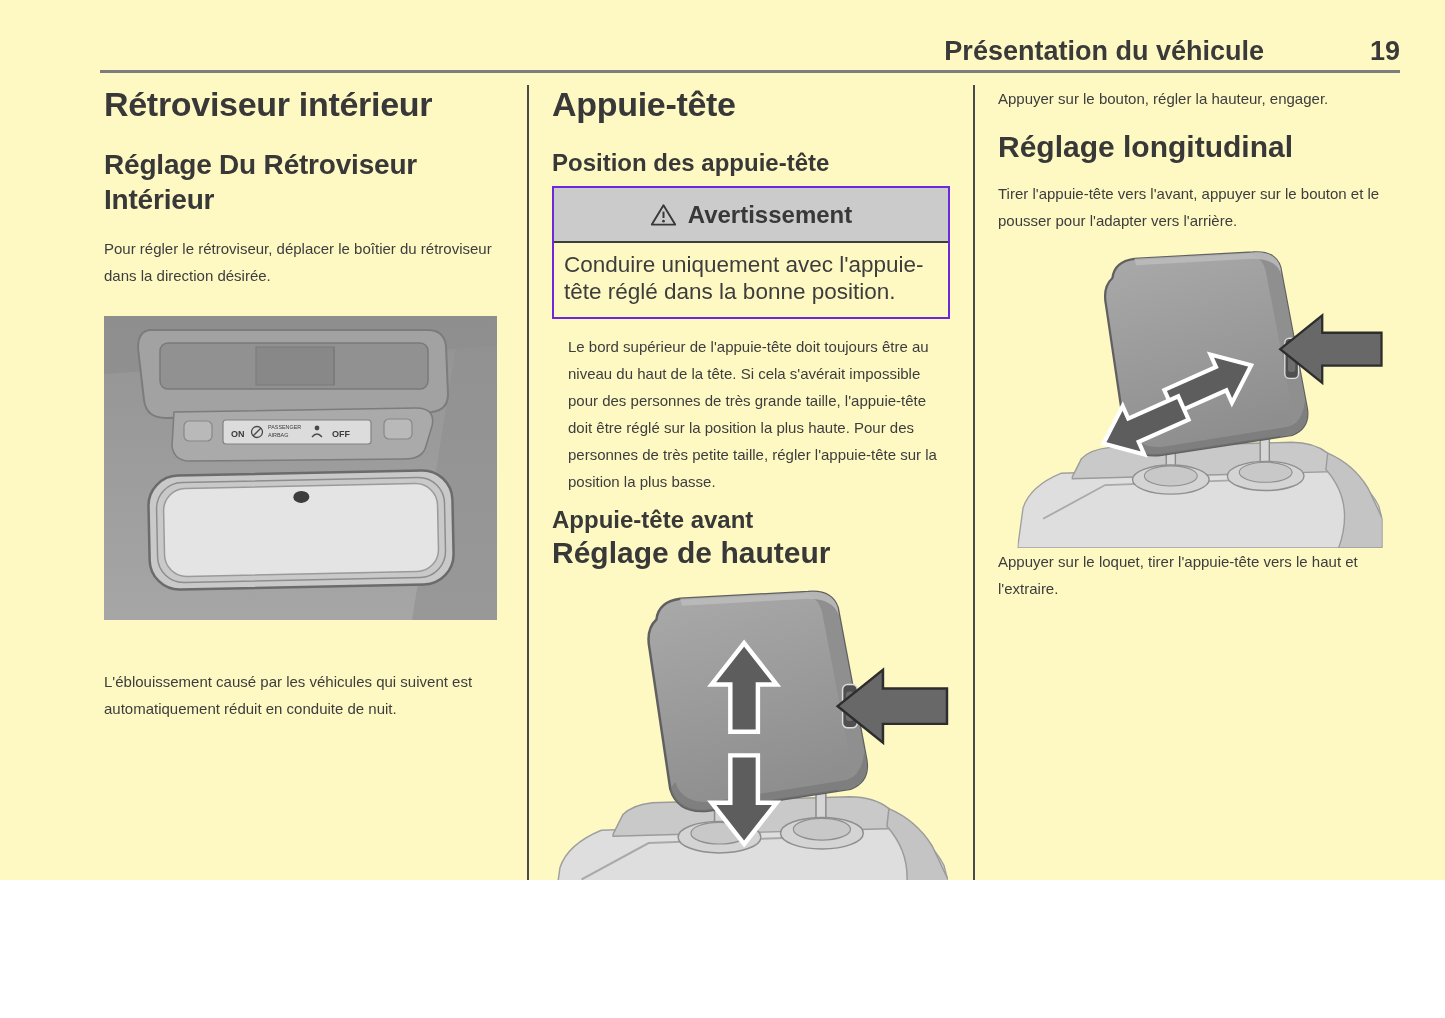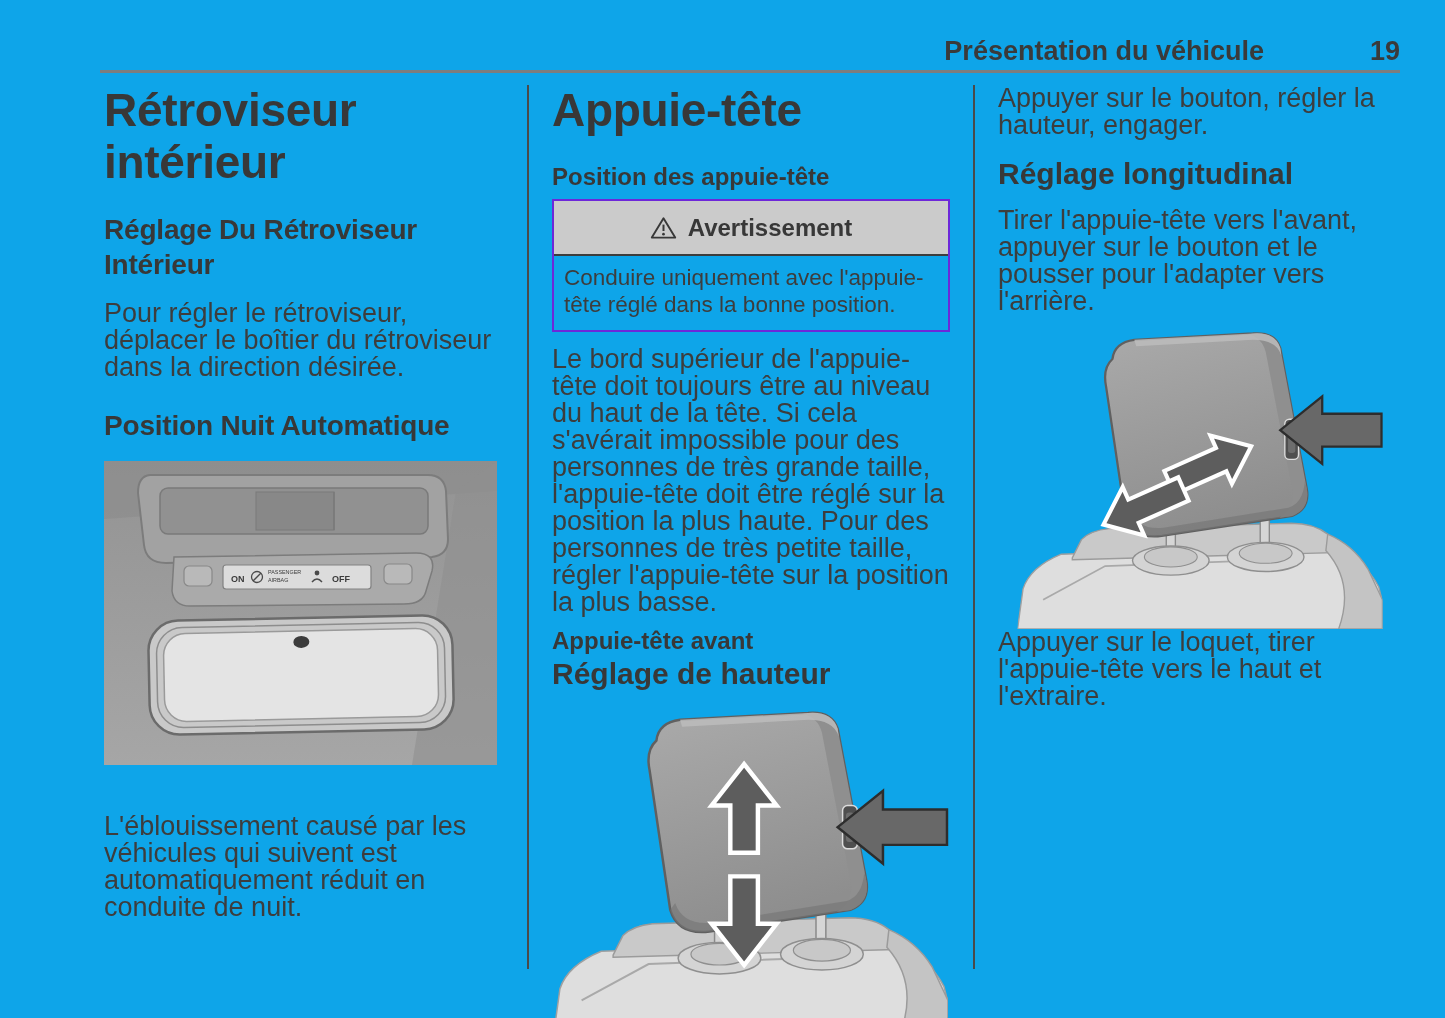--- a/index.html
+++ b/index.html
@@ -1,47 +1,47 @@
 <!DOCTYPE html>
 <html><head>
 <meta charset="utf-8">
 <style>
   html,body { margin:0; padding:0; background:#ffffff; }
   .page {
-    position:relative; width:1445px; height:1018px; background:#0ea5e9;
+    position:relative; width:1445px; height:880px; background:#fef9c3;
     font-family:"Liberation Sans", sans-serif; color:#3d3d3d; overflow:hidden;
   }
   
   .header { position:absolute; left:100px; right:45px; top:0; }
   .header-row { display:flex; justify-content:flex-end; align-items:baseline; padding-top:36px; }
   .header-title { font-size:27px; font-weight:700; color:#3a3a3a; }
   .header-page  { font-size:27px; font-weight:700; color:#3a3a3a; margin-left:106px; }
   .header-rule  { height:0; border-bottom:3px solid #7d7d7d; margin-top:3px; }
   
   .columns { position:absolute; left:104px; top:85px; display:flex; align-items:flex-start; }
   .col  { }
   .col1 { width:400px; }
   .col2 { width:398px; }
   .col3 { width:400px; }
   .vsep { width:2px; height:884px; background:#4a4a4a; margin:0 23px; flex:0 0 auto; }
   
   h1,h2,h3,h4,p { margin:0; }
-  .h1 { font-size:46px; font-weight:600; line-height:1.12; color:#383838; letter-spacing:-0.3px; }
+  .h1 { font-size:34px; font-weight:600; line-height:1.12; color:#383838; letter-spacing:-0.3px; }
   .h2 { font-size:28px; font-weight:600; line-height:1.25; color:#383838; letter-spacing:-0.2px; }
   .h3 { font-size:24px; font-weight:700; line-height:1.2; color:#383838; }
   .h4 { font-size:30px; font-weight:700; line-height:1.2; color:#383838; }
-  .body-text { font-size:27px; line-height:27px; color:#3d3d3d; }
+  .body-text { font-size:15px; line-height:27px; color:#3d3d3d; }
   .col1 .h1 { margin-bottom:24px; }
   .col1 .h2 { margin-bottom:18px; }
   .p-adjust { margin-bottom:27px; }
   .h2-night { margin-bottom:13px; }
   .p-glare  { margin-top:48px; }
   .col2 .h1 { margin-bottom:26px; }
   .h3-position { margin-bottom:8px; }
-  .p-position  { margin-bottom:11px; }
+  .p-position  { margin-bottom:11px;margin-left:16px; }
   .h4-height   { margin-bottom:15px; }
   .p-height       { margin-bottom:17px; }
   .h4-longitudinal{ margin-bottom:15px; }
   .p-longitudinal { margin-bottom:13px; }
   .h4-removal  { margin-top:46px; margin-bottom:14px; }
   
   .warning-box  { border:2px solid #6d28d9; margin-bottom:14px; }
   .warning-head { background:#cbcbcb; border-bottom:2px solid #3d3d3d; text-align:center;
                   padding:13px 0 12px; font-size:24px; font-weight:700; color:#383838; }
   .warning-head svg { vertical-align:-4px; margin-right:11px; }
@@ -100,21 +100,20 @@
     </div>
     <div class="header-rule"></div>
   </div>
 
   <div class="columns">
 
     <section class="col col1">
       <h1 class="h1">Rétroviseur intérieur</h1>
       <h2 class="h2">Réglage Du Rétroviseur Intérieur</h2>
       <p class="body-text p-adjust">Pour régler le rétroviseur, déplacer le boîtier du rétroviseur dans la direction désirée.</p>
-      <h2 class="h2 h2-night">Position Nuit Automatique</h2>
 
       <svg class="figure fig-mirror" viewBox="0 0 393 304">
         <rect x="0" y="0" width="393" height="304" fill="url(#gradBg)"></rect>
         <polygon points="0,0 393,0 393,30 0,58" fill="#8b8b8b" opacity="0.55"></polygon>
         <polygon points="352,30 393,0 393,304 308,304" fill="#8f8f8f" opacity="0.6"></polygon>
 
         <g>
           <path d="M46,14 H324 Q340,14 342,30 L344,78 Q344,94 328,96 L62,102 Q42,102 40,84 L34,32 Q34,15 46,14 Z" fill="#a2a2a2" stroke="#7c7c7c" stroke-width="2"></path>
           <rect x="56" y="27" width="268" height="46" rx="8" fill="#919191" stroke="#7a7a7a" stroke-width="1.5"></rect>
           <rect x="152" y="31" width="78" height="38" fill="#888888" stroke="#7a7a7a" stroke-width="1"></rect>

